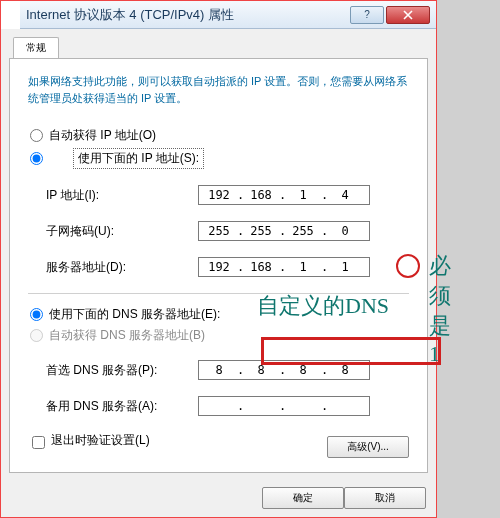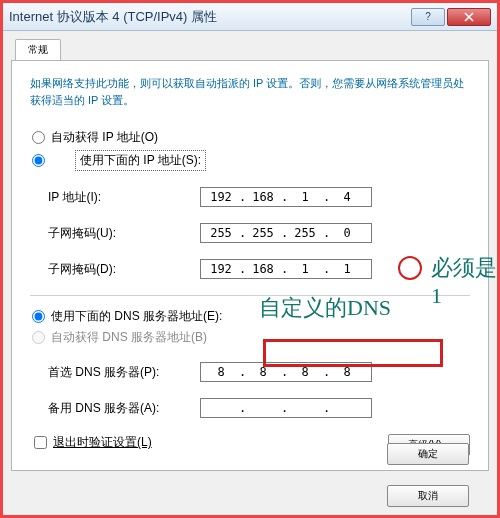--- a/index.html
+++ b/index.html
@@ -1,17 +1,17 @@
 <!DOCTYPE html>
 <html><head>
 <meta charset="utf-8">
 <style>
   * { box-sizing: border-box; }
   body { margin: 0; font-family: "Microsoft YaHei", "SimSun", Arial, sans-serif; font-size: 12px; background: #d0d0d0; }
-  .window { width: 500px; height: 518px; background: #fff; border: 3px solid #ef4444; position: relative; }
+  .window { width: 437px; height: 518px; background: #fff; border: 1px solid #ef4444; position: relative; padding-left: 19px; }
   .titlebar { height: 28px; background: linear-gradient(#f5f9fd, #dce8f5); border-bottom: 1px solid #a8bcd2; display: flex; align-items: center; padding: 0 6px; }
   .titlebar .title { flex: 1; color: #1a3a5c; font-size: 13px; }
   .titlebar .btn { width: 34px; height: 18px; margin-left: 2px; border: 1px solid #7a9ab5; border-radius: 2px; background: linear-gradient(#eaf2fa,#c8dbee); display: flex; align-items: center; justify-content: center; font-size: 10px; color: #2a4a6a; }
   .titlebar .btn.close { width: 44px; background: linear-gradient(#e98a8a,#c83838); color: #fff; border-color: #9a2a2a; }
   .titlebar .btn.close svg { fill: #fff; }
   .client { position: absolute; top: 28px; left: 0; right: 0; bottom: 0; padding: 8px; background: #f0f0f0; }
   .tab-strip { position: relative; height: 22px; }
   .tab { position: absolute; top: 0; left: 4px; height: 22px; padding: 3px 12px 0; background: #fff; border: 1px solid #b5b5b5; border-bottom: none; border-radius: 2px 2px 0 0; font-size: 10px; }
   .tab-panel { border: 1px solid #b5b5b5; background: #fff; position: absolute; top: 29px; left: 8px; right: 8px; bottom: 44px; padding: 14px 18px; }
   .desc { font-size: 11px; line-height: 1.55; color: #0369a1; margin-bottom: 20px; }
@@ -19,25 +19,25 @@
   .radio-row { display: flex; align-items: center; margin: 4px 0; }
   .radio-row input[type=radio] { margin: 0 6px 0 2px; }
   .radio-row.disabled { color: #8a8a8a; }
   .dotted-wrap { display: inline-block; padding: 1px 4px; border: 1px dotted #666; margin-left: 24px; }
   .field-row { display: flex; align-items: center; margin: 16px 0; }
   .field-label { width: 170px; padding-left: 18px; }
   .ip-input { display: flex; align-items: center; border: 1px solid #7a7a7a; background: #fff; height: 20px; width: 172px; padding: 0 2px; font-family: Consolas, monospace; font-size: 12px; }
   .ip-input .oct { width: 36px; text-align: center; }
   .ip-input .dot { width: 6px; text-align: center; }
   .sep { border: 0; border-top: 1px solid #d0d0d0; margin: 12px 0; }
-  .checkbox-row { display: flex; align-items: center; margin-top: 11px; text-decoration: underline; }
+  .checkbox-row { display: flex; align-items: flex-end; margin-top: 11px; }
   .checkbox-row input { margin: 0 6px 0 4px; }
   .adv-btn-wrap { position: absolute; right: 18px; bottom: 14px; }
   .btn-std { min-width: 82px; height: 22px; border: 1px solid #888; background: linear-gradient(#fdfdfd,#e4e4e4); border-radius: 2px; font-size: 10px; padding: 0 10px; }
-  .footer { position: absolute; bottom: 8px; right: 28px; display: flex; gap: 20px; flex-direction: column; }
+  .footer { position: absolute; bottom: 8px; right: 10px; display: flex; gap: 0; }
   
   .anno-circle { position: absolute; width: 24px; height: 24px; border: 2px solid #d02020; border-radius: 50%; pointer-events: none; }
   .anno-text-red { position: absolute; color: #0f766e; font-size: 22px; font-family: "SimSun", serif; pointer-events: none; }
   .anno-box { position: absolute; border: 3px solid #d02020; pointer-events: none; }
 </style>
 </head>
 <body>
 
 <div class="window">
   <div class="titlebar">
@@ -90,21 +90,21 @@
             <span class="oct">255</span>
               <span class="dot">.</span>
             <span class="oct">255</span>
               <span class="dot">.</span>
             <span class="oct">255</span>
               <span class="dot">.</span>
             <span class="oct">0</span>
           </div>
         </div>
         <div class="field-row">
-          <span class="field-label">子网掩码(D):</span>
+          <span class="field-label">服务器地址(D):</span>
           <div class="ip-input">
             <span class="oct">192</span>
               <span class="dot">.</span>
             <span class="oct">168</span>
               <span class="dot">.</span>
             <span class="oct">1</span>
               <span class="dot">.</span>
             <span class="oct">1</span>
           </div>
         </div>

